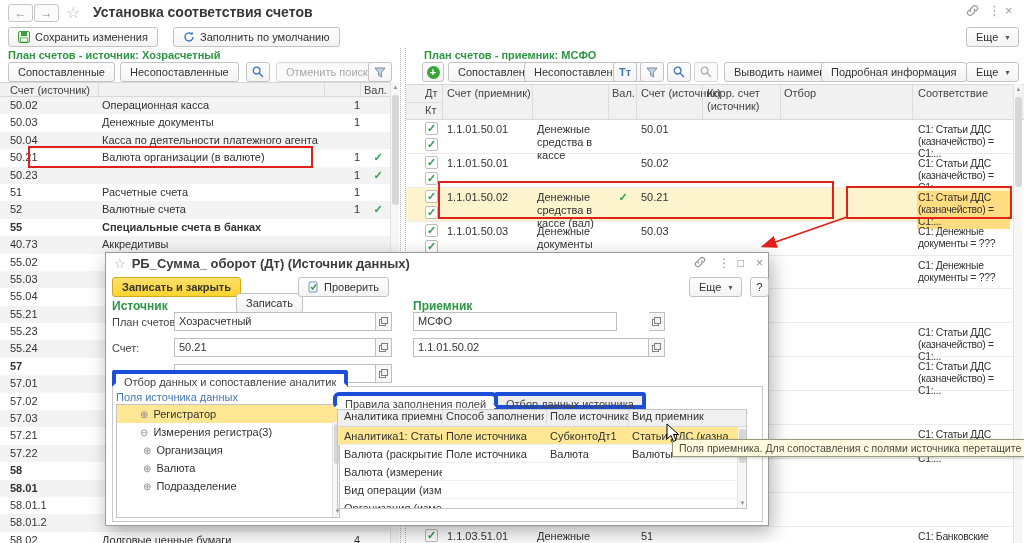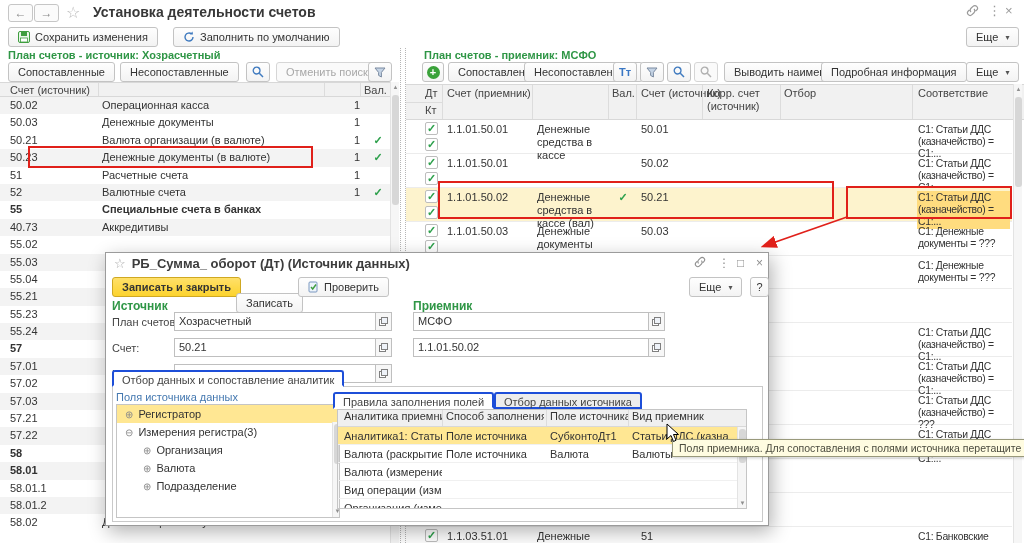--- a/index.html
+++ b/index.html
@@ -95,33 +95,33 @@
   #dlg-title .star { color:#a9a9a9; font-weight:normal; margin-right:6px; }
   .dlg-ico { position:absolute; top:3px; color:#8f8f8f; font-size:12px; cursor:pointer; }
   #dlg-cmd { left:6px; top:24px; height:20px; }
   .glabel { font-weight:bold; color:#2f9646; font-size:12px; }
   .flabel { color:#444; }
   .field { position:absolute; height:19px; border:1px solid #bfbfbf; background:#fff; padding:1px 4px; line-height:15px; }
   .choose { position:absolute; width:16px; height:19px; border:1px solid #bfbfbf; border-left:none; background:#f7f7f7;
             display:flex; align-items:center; justify-content:center; cursor:pointer; }
 
   .tab { position:absolute; height:17px; padding:0 8px; line-height:16px; background:#ededed;
-         border:2px solid #1d4ed8; border-radius:3px 3px 0 0; color:#444; cursor:pointer; }
+         border:4px solid #1d4ed8; border-radius:3px 3px 0 0; color:#444; cursor:pointer; }
   .tab.active { background:#fff; border-bottom-color:#fff; z-index:2; }
   #dlg-group { left:6px; top:133px; width:651px; height:136px; border:1px solid #c9c9c9; background:#fff; }
   .bluelabel { color:#4478b0; }
 
   #tree-box { left:10px; top:151px; width:224px; height:114px; border:1px solid #c5c5c5; overflow:hidden; }
   #tree-head { height:16px; background:#f0f0f0; border-bottom:1px solid #d8d8d8; padding:1px 6px; }
-  .trow { height:18px; line-height:18px; padding-left:8px; white-space:nowrap; }
+  .trow { height:18px; line-height:18px; padding-left:23px; white-space:nowrap; }
   .trow.lvl1 { padding-left:26px; }
   .trow.selected { background:#ffe793; }
   .expander { color:#8a8a8a; margin-right:5px; font-size:10px; }
 
-  #rules-tab1 { left:227px; top:139px; }
+  #rules-tab1 { left:227px; top:139px;border-radius:6px; }
   #rules-tab2 { left:388px; top:139px; }
   #rules-box { left:231px; top:156px; width:410px; height:100px; border:1px solid #c5c5c5; overflow:hidden; }
   #rules-head { position:relative; height:17px; background:#f0f0f0; border-bottom:1px solid #d8d8d8; }
   .qrow { position:relative; height:18px; line-height:18px; border-bottom:1px solid #f0f0f0; }
   .qrow.selected { background:#ffe793; }
   .qc { position:absolute; top:0; height:100%; white-space:nowrap; overflow:hidden; }
   .qc1 { left:6px; width:98px; } .qc2 { left:108px; width:98px; } .qc3 { left:212px; width:78px; } .qc4 { left:294px; width:96px; }
 
   
   #tooltip { left:672px; top:439px; z-index:45; background:#fffce1; border:1px solid #99997b;
@@ -130,21 +130,21 @@
 
   svg { display:block; }
 </style>
 </head>
 <body>
 
 <div class="abs" id="titlebar">
   <div class="navbtn" style="left:8px">←</div>
   <div class="navbtn" style="left:34px">→</div>
   <span class="abs" id="page-star">☆</span>
-  <span class="abs" id="page-title">Установка деятельности счетов</span>
+  <span class="abs" id="page-title">Установка соответствия счетов</span>
   <span class="winico" style="left:966px">
     <svg width="13" height="13" viewBox="0 0 13 13">
         <path d="M5,8 a2.6,2.6 0 0 1 0,-3.7 l2,-2 a2.6,2.6 0 0 1 3.7,3.7 l-1.2,1.2 M8,5 a2.6,2.6 0 0 1 0,3.7 l-2,2 a2.6,2.6 0 0 1 -3.7,-3.7 l1.2,-1.2" fill="none" stroke="#9a9a9a" stroke-width="1.2"></path>
       </svg>
   </span>
   <span class="winico" style="left:988px">⋮</span>
   <span class="winico" style="left:1005px">×</span>
 </div>
 
 <div class="abs" id="main-toolbar">
@@ -217,31 +217,36 @@
         <span class="lc lc-val"></span>
       </div>
 
       <div class="lrow">
         <span class="lc lc-code nowrap">50.03</span>
         <span class="lc lc-name nowrap">Денежные документы</span>
         <span class="lc lc-count nowrap">1</span>
         <span class="lc lc-val"></span>
       </div>
 
+      <div class="lrow even">
+        <span class="lc lc-code nowrap">50.04</span>
+        <span class="lc lc-name nowrap">Касса по деятельности платежного агента</span>
+        <span class="lc lc-count nowrap"></span>
+        <span class="lc lc-val"></span>
+      </div>
 
       <div class="lrow">
         <span class="lc lc-code nowrap">50.21</span>
         <span class="lc lc-name nowrap">Валюта организации (в валюте)</span>
         <span class="lc lc-count nowrap">1</span>
         <span class="lc lc-val">✓</span>
       </div>
 
       <div class="lrow even">
         <span class="lc lc-code nowrap">50.23</span>
-        <span class="lc lc-name nowrap">Денежные документы (в валюте)</span>
         <span class="lc lc-count nowrap">1</span>
         <span class="lc lc-val">✓</span>
       </div>
 
       <div class="lrow">
         <span class="lc lc-code nowrap">51</span>
         <span class="lc lc-name nowrap">Расчетные счета</span>
         <span class="lc lc-count nowrap">1</span>
         <span class="lc lc-val"></span>
       </div>
@@ -563,21 +568,20 @@
 
       <div class="rrow even">
         <span class="rc c-dt cb"></span>
         <span class="rc c-kt cb"></span>
         <span class="rc c-acc"></span>
         <span class="rc c-name"></span>
         <span class="rc c-val"></span>
         <span class="rc c-src"></span>
         <span class="rc c-corr"></span>
         <span class="rc c-otbor"></span>
-        <span class="rc c-match">С1: Статьи ДДС (казначейство) = ???</span>
       </div>
 
       <div class="rrow">
         <span class="rc c-dt cb"></span>
         <span class="rc c-kt cb"></span>
         <span class="rc c-acc"></span>
         <span class="rc c-name"></span>
         <span class="rc c-val"></span>
         <span class="rc c-src"></span>
         <span class="rc c-corr"></span>
@@ -682,21 +686,21 @@
   <span class="abs glabel" style="left:307px;top:46px">Приемник</span>
 
   <span class="abs flabel" style="left:6px;top:63px">План счетов:</span>
   <div class="field abs" style="left:68px;top:59px;width:202px">Хозрасчетный</div>
   <div class="choose abs" style="left:270px;top:59px">
       <svg width="9" height="9" viewBox="0 0 9 9">
         <rect x="0.5" y="2.5" width="6" height="6" fill="#fff" stroke="#7f7f7f"></rect>
         <rect x="2.5" y="0.5" width="6" height="6" fill="#eef2f8" stroke="#7f7f7f"></rect>
       </svg>
     </div>
-  <div class="field abs" style="left:307px;top:59px;width:236px">МСФО</div>
+  <div class="field abs" style="left:307px;top:59px;width:204px">МСФО</div>
   <div class="choose abs" style="left:543px;top:59px">
       <svg width="9" height="9" viewBox="0 0 9 9">
         <rect x="0.5" y="2.5" width="6" height="6" fill="#fff" stroke="#7f7f7f"></rect>
         <rect x="2.5" y="0.5" width="6" height="6" fill="#eef2f8" stroke="#7f7f7f"></rect>
       </svg>
     </div>
 
   <span class="abs flabel" style="left:6px;top:89px">Счет:</span>
   <div class="field abs" style="left:68px;top:85px;width:202px">50.21</div>
   <div class="choose abs" style="left:270px;top:85px">

